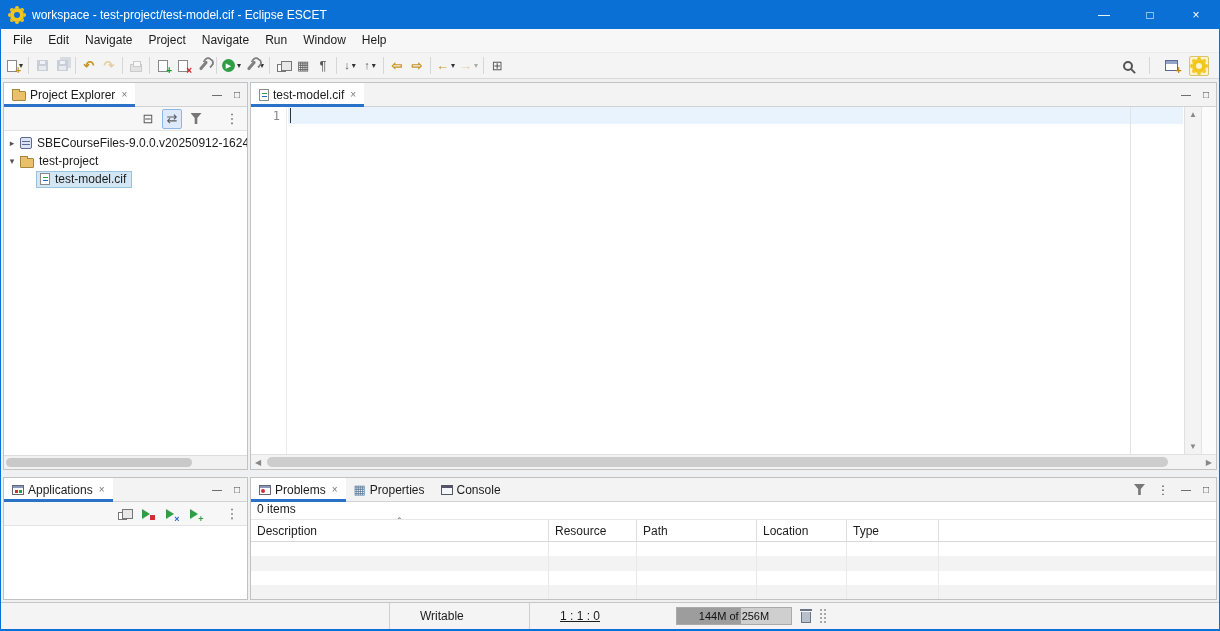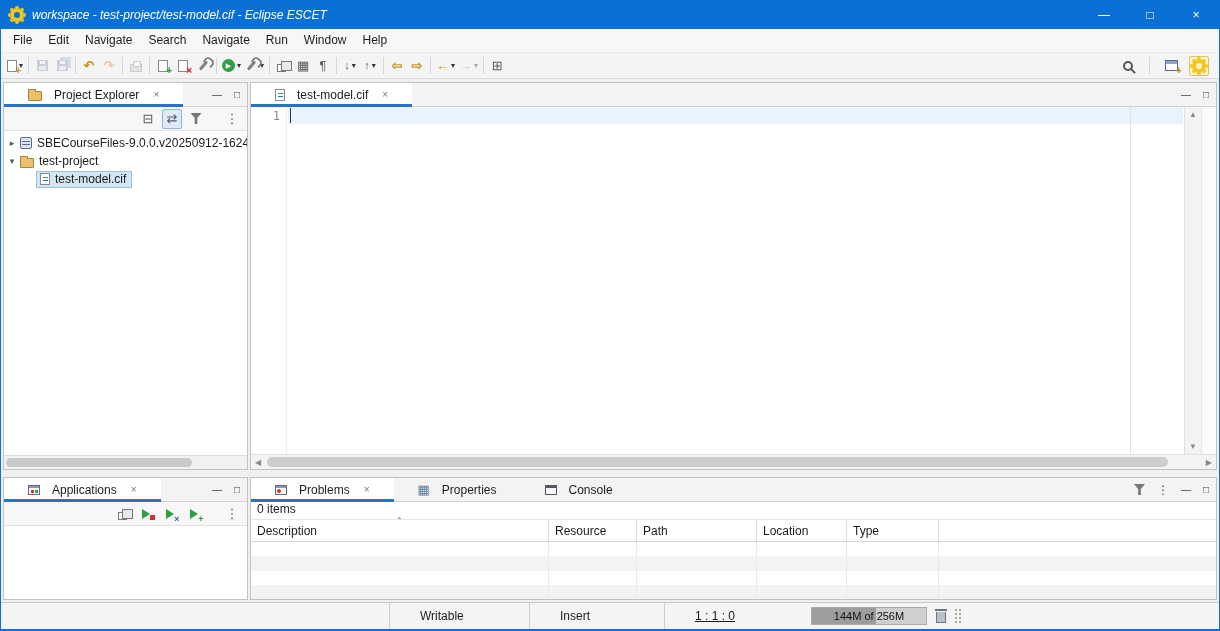--- a/index.html
+++ b/index.html
@@ -1,21 +1,21 @@
 <!DOCTYPE html>
 <html><head>
 <meta charset="utf-8">
 <style>
   * { margin:0; padding:0; box-sizing:border-box; }
   body { font-family:"Liberation Sans", sans-serif; font-size:12px; color:#1c1c1c; background:#888; }
   .window { position:relative; width:1220px; height:631px; border:1px solid #0a70d6; border-bottom-width:2px;
             background:#eff0f1; overflow:hidden; }
 
   
-  .titlebar { height:28px; background:#0a70d6; display:flex; align-items:center; padding-left:9px; color:#fff;font-style:italic; }
+  .titlebar { height:28px; background:#0a70d6; display:flex; align-items:center; padding-left:9px; color:#fff; }
   .titlebar .title { margin-left:8px; font-size:12px; white-space:nowrap; }
   .wcontrols { margin-left:auto; display:flex; height:100%; }
   .wc { width:46px; display:flex; align-items:center; justify-content:center; color:#fff; font-size:12px; }
 
   
   .menubar { height:24px; background:#f7f7f7; display:flex; align-items:stretch; padding-left:4px; border-bottom:1px solid #ececec; }
   .mi { padding:0 8px; line-height:23px;text-align:right; }
 
   
   .toolbar { height:26px; background:#f4f4f4; border-bottom:1px solid #d9d9d9; display:flex; align-items:center; padding:0 4px; }
@@ -85,21 +85,21 @@
   .main { position:absolute; top:79px; left:0; right:0; bottom:27px; }
   .left  { position:absolute; top:2px; left:2px;  width:245px; bottom:0; }
   .right { position:absolute; top:2px; left:249px; right:2px; bottom:2px; }
   .stack { position:absolute; left:0; right:0; display:flex; flex-direction:column; border:1px solid #c2c2c2; background:#fff; }
   .pe-stack, .editor-stack { top:0; height:388px; }
   .apps-stack, .problems-stack { top:395px; bottom:0; }
   .apps-stack { bottom:2px; }
 
   
   .tabbar { height:24px; flex:none; display:flex; align-items:stretch; background:#f3f3f3; border-bottom:1px solid #d2d2d2; position:relative; }
-  .tab { display:flex; align-items:center; gap:12px; padding:0 24px; position:relative; white-space:nowrap; }
+  .tab { display:flex; align-items:center; gap:4px; padding:0 8px; position:relative; white-space:nowrap; }
   .tab.active { background:#fff; }
   .tab.active::after { content:""; position:absolute; left:0; right:0; bottom:-1px; height:3px; background:#2a72c8; }
   .tab .x { color:#777; font-size:10px; margin-left:2px; }
   .bar-controls { margin-left:auto; display:flex; align-items:center; gap:12px; padding-right:7px; color:#444; font-size:10px; }
   .bar-controls .bc { cursor:default; }
 
   
   .vtoolbar { height:24px; flex:none; display:flex; align-items:center; justify-content:flex-end; gap:4px; background:#f7f7f7; border-bottom:1px solid #e3e3e3; padding:0 5px; }
   .vtb { height:20px; min-width:20px; display:flex; align-items:center; justify-content:center; }
   .vtoolbar .gap { width:8px; }
@@ -167,21 +167,21 @@
       <span class="wc">—</span>
       <span class="wc">□</span>
       <span class="wc">×</span>
     </div>
   </div>
 
   <div class="menubar">
     <span class="mi">File</span>
     <span class="mi">Edit</span>
     <span class="mi">Navigate</span>
-    <span class="mi">Search</span>
+    <span class="mi">Project</span>
     <span class="mi">Navigate</span>
     <span class="mi">Run</span>
     <span class="mi">Window</span>
     <span class="mi">Help</span>
   </div>
 
   <div class="toolbar">
     <span class="tb">
       <span class="ic ic-doc gold"></span>
       <span class="dd">▾</span>
@@ -483,23 +483,20 @@
         </div>
       </div>
     </div>
   </div>
 
   <div class="statusbar">
     <span class="sb-spacer"></span>
     <span class="sb-seg sb-w1">
         <span>Writable</span>
       </span>
-    <span class="sb-seg sb-w2">
-        <span>Insert</span>
-      </span>
     <span class="sb-seg sb-w3">
         <span>1 : 1 : 0</span>
       </span>
     <span class="heap">
       <span class="heap-fill"></span>
       <span class="heap-label">144M of 256M</span>
     </span>
     <span class="sb-trash">
         <span class="ic ic-trash"></span>
       </span>

